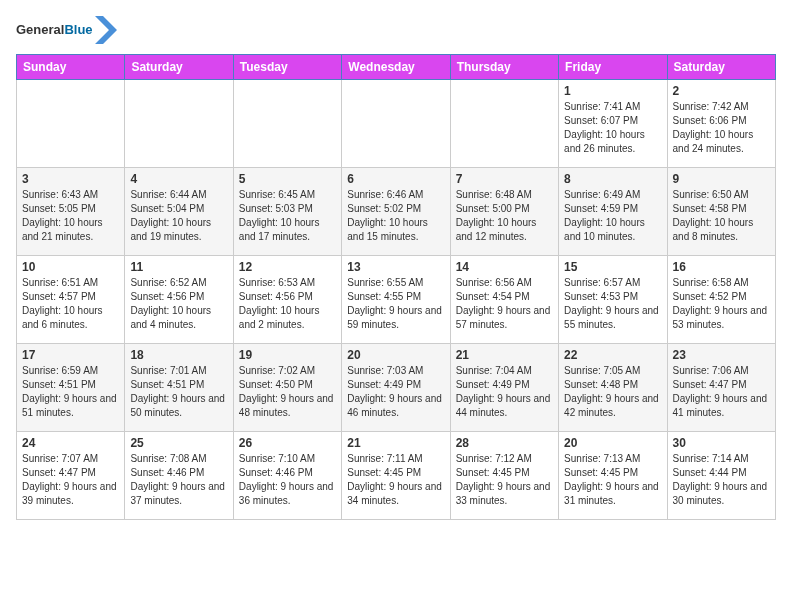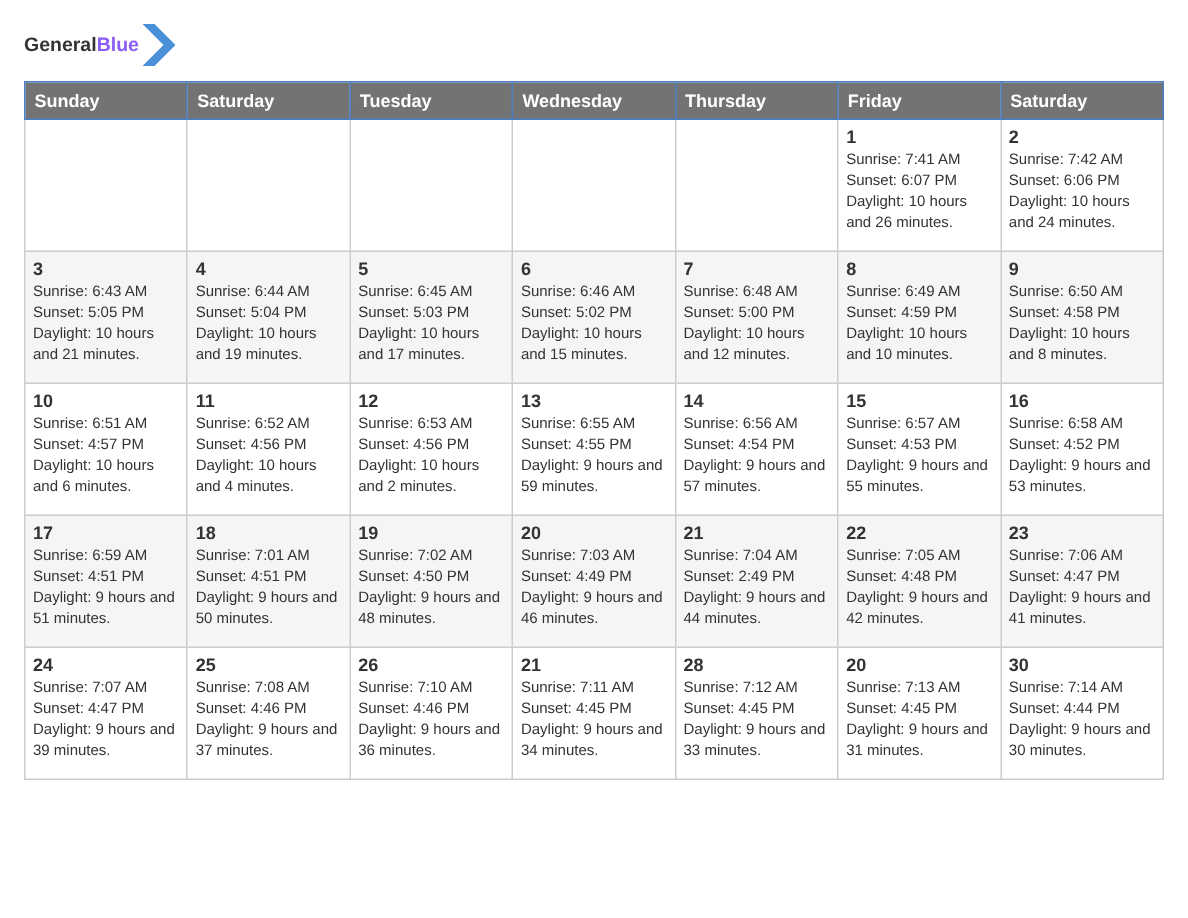--- a/index.html
+++ b/index.html
@@ -32,21 +32,21 @@
     .location {
       font-size: 14px;
       color: #555;
     }
     .calendar {
       width: 100%;
       border-collapse: collapse;
       border: 1px solid #ccc;
     }
     .calendar th {
-      background-color: #737373;
+      background-color: #d946ef;
       color: #fff;
       font-size: 12px;
       font-weight: bold;
       padding: 5px 6px;
       text-align: left;
       border: 1px solid #4a7fc1;
     }
     .calendar td {
       border: 1px solid #ccc;
       vertical-align: top;
@@ -81,21 +81,21 @@
   </style>
 </head>
 <body>
 
 <div class="header">
   <div class="logo">
   <div style="display:flex;flex-direction:column;align-items:flex-start;">
     <div style="display:flex;align-items:center;gap:2px;">
       <div style="display:flex;flex-direction:row;line-height:1.1;">
         <span style="font-size:13px;font-weight:bold;color:#333;">General</span>
-        <span style="font-size:13px;font-weight:bold;color:#8b5cf6;">Blue</span>
+        <span style="font-size:13px;font-weight:bold;color:#0369a1;">Blue</span>
       </div>
       <svg width="22" height="28" viewBox="0 0 22 28">
         <polygon points="0,0 14,14 0,28 8,28 22,14 8,0" fill="#4a90d9"></polygon>
       </svg>
     </div>
   </div>
 </div>
   <div class="title-block">
     <div class="month-title"></div>
     <div class="location"></div>
@@ -263,21 +263,21 @@
         <td>
           <span class="day-number">20</span>
           <div class="day-info">Sunrise: 7:03 AM
 Sunset: 4:49 PM
 Daylight: 9 hours
 and 46 minutes.</div>
         </td>
         <td>
           <span class="day-number">21</span>
           <div class="day-info">Sunrise: 7:04 AM
-Sunset: 2:49 PM
+Sunset: 4:49 PM
 Daylight: 9 hours
 and 44 minutes.</div>
         </td>
         <td>
           <span class="day-number">22</span>
           <div class="day-info">Sunrise: 7:05 AM
 Sunset: 4:48 PM
 Daylight: 9 hours
 and 42 minutes.</div>
         </td>

